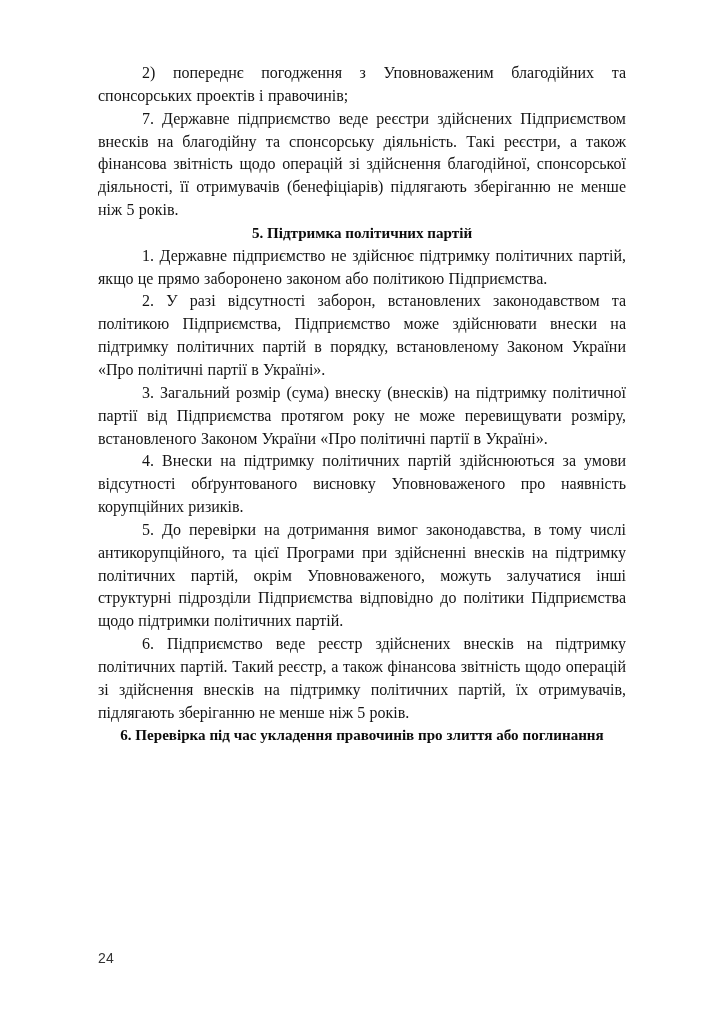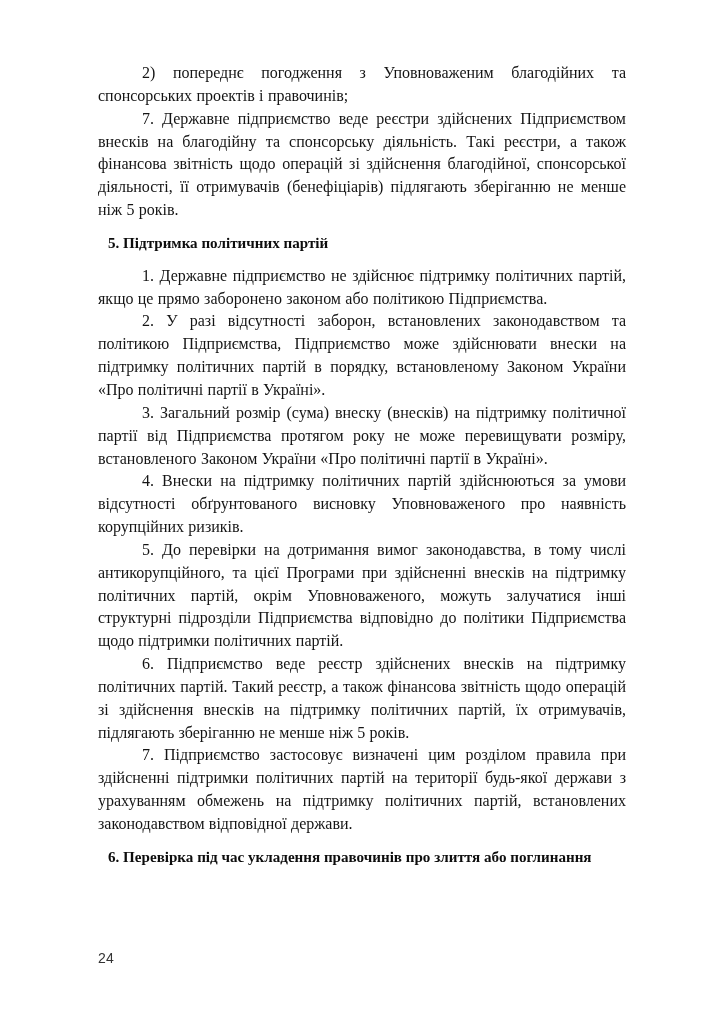--- a/index.html
+++ b/index.html
@@ -34,25 +34,25 @@
     font-size: 16px;
     line-height: 22.85px;
     text-align: justify;
     text-indent: 44px;
     text-justify: inter-word;
     word-spacing: 0.02em;
     hyphens: none;
     color: #141414;
   }
   h2.section-heading {
-    margin: 10px;
+    margin: 0;
     font-size: 15.1px;
     line-height: 22.85px;
     font-weight: bold;
-    text-align: left;
+    text-align: center;
     text-indent: 0;
     color: #0d0d0d;
   }
   .page-number {
     position: absolute;
     left: 98px;
     top: 950px;
     font-family: "Liberation Sans", "DejaVu Sans", sans-serif;
     font-size: 14px;
     color: #333333;
@@ -79,21 +79,20 @@
     <p class="body-par">2. У разі відсутності заборон, встановлених законодавством та політикою Підприємства, Підприємство може здійснювати внески на підтримку політичних партій в порядку, встановленому Законом України «Про політичні партії в Україні».</p>
 
     <p class="body-par">3. Загальний розмір (сума) внеску (внесків) на підтримку політичної партії від Підприємства протягом року не може перевищувати розміру, встановленого Законом України «Про політичні партії в Україні».</p>
 
     <p class="body-par">4. Внески на підтримку політичних партій здійснюються за умови відсутності обґрунтованого висновку Уповноваженого про наявність корупційних ризиків.</p>
 
     <p class="body-par">5. До перевірки на дотримання вимог законодавства, в тому числі антикорупційного, та цієї Програми при здійсненні внесків на підтримку політичних партій, окрім Уповноваженого, можуть залучатися інші структурні підрозділи Підприємства відповідно до політики Підприємства щодо підтримки політичних партій.</p>
 
     <p class="body-par">6. Підприємство веде реєстр здійснених внесків на підтримку політичних партій. Такий реєстр, а також фінансова звітність щодо операцій зі здійснення внесків на підтримку політичних партій, їх отримувачів, підлягають зберіганню не менше ніж 5 років.</p>
 
-    <p class="body-par">7. Підприємство застосовує визначені цим розділом правила при здійсненні підтримки політичних партій на території будь-якої держави з урахуванням обмежень на підтримку політичних партій, встановлених законодавством відповідної держави.</p>
 
     <h2 class="section-heading">6. Перевірка під час укладення правочинів про злиття або поглинання</h2>
 
 
   </div>
 
   <div class="page-number">24</div>
 
 </div>
 

